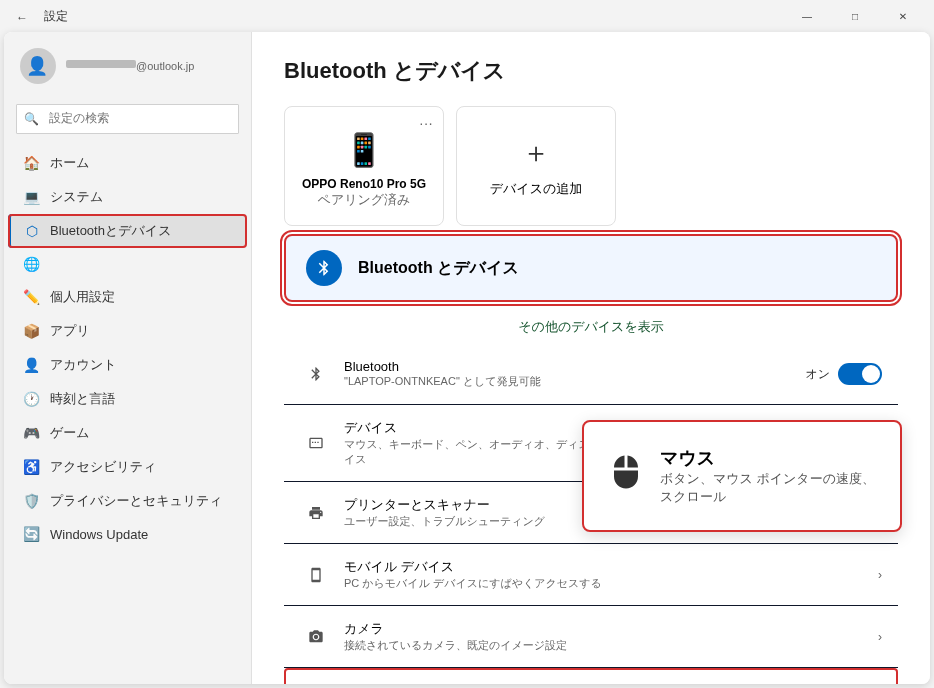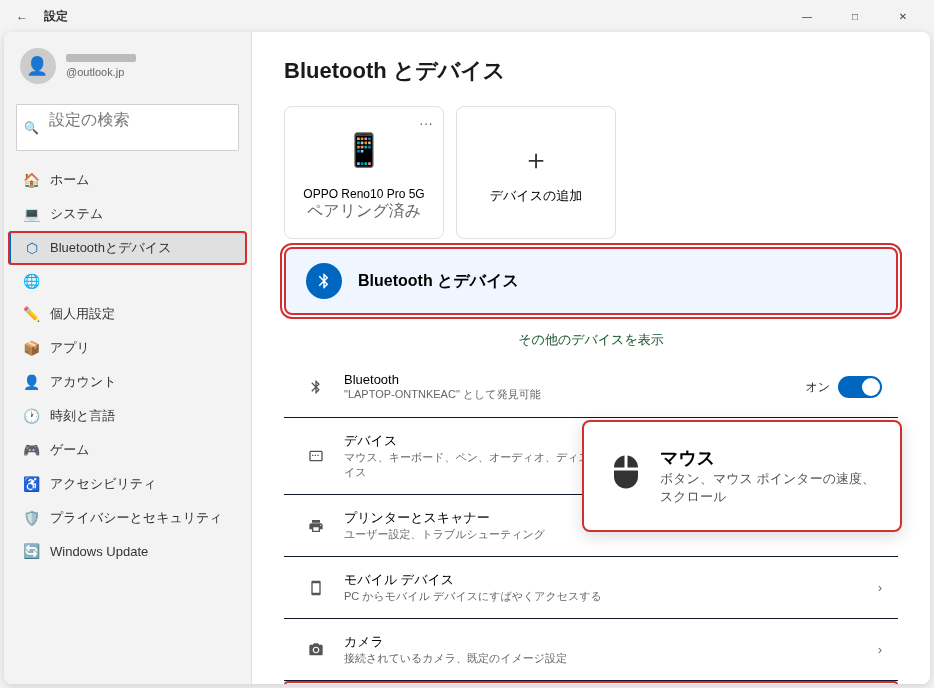--- a/index.html
+++ b/index.html
@@ -30,21 +30,20 @@
       width: 28px; height: 28px;
       display: flex; align-items: center; justify-content: center;
       border-radius: 4px;
       cursor: pointer;
       font-size: 12px;
       color: #444;
     }
     .titlebar-title {
       font-size: 12px;
       color: #333;
-      font-weight: bold;
     }
     .titlebar-controls {
       display: flex;
       gap: 2px;
     }
     .titlebar-btn {
       width: 46px; height: 32px;
       display: flex; align-items: center; justify-content: center;
       font-size: 10px;
       color: #444;
@@ -83,43 +82,42 @@
       width: 36px; height: 36px;
       border-radius: 50%;
       background: #ccc;
       display: flex; align-items: center; justify-content: center;
       font-size: 18px;
       color: #666;
       flex-shrink: 0;
     }
     .user-info {
       display: flex;
-      flex-direction: column;
     }
     .user-name-bar {
       width: 70px; height: 8px;
       background: #bbb;
       border-radius: 2px;
       margin-bottom: 4px;
     }
     .user-email {
       font-size: 11px;
       color: #666;
     }
 
     .search-box {
       margin: 4px 12px 12px 12px;
       position: relative;
     }
     .search-box input {
       width: 100%;
-      padding: 6px 10px 21px 32px;
+      padding: 6px 10px 8px 32px;
       border: 1px solid #d0d0d0;
       border-radius: 1px;
-      font-size: 16px;
+      font-size: 12px;
       background: white;
       outline: none;
     }
     .search-icon-small {
       position: absolute;
       left: 8px; top: 50%;
       transform: translateY(-50%);
       font-size: 12px;
       color: #666;
     }
@@ -189,26 +187,25 @@
       font-size: 14px;
       color: #666;
     }
     .device-icon {
       font-size: 32px;
       margin: 8px 0;
       color: #0067c0;
     }
     .device-name {
       font-size: 12px;
-      font-weight: 400;
+      font-weight: 700;
       text-align: center;
-      margin-top: 10px;
     }
     .device-status {
-      font-size: 16px;
+      font-size: 13px;
       color: #666;
       text-align: center;
     }
     .add-device-card {
       border: 1px solid #e0e0e0;
       border-radius: 8px;
       padding: 16px;
       width: 160px;
       display: flex;
       flex-direction: column;

